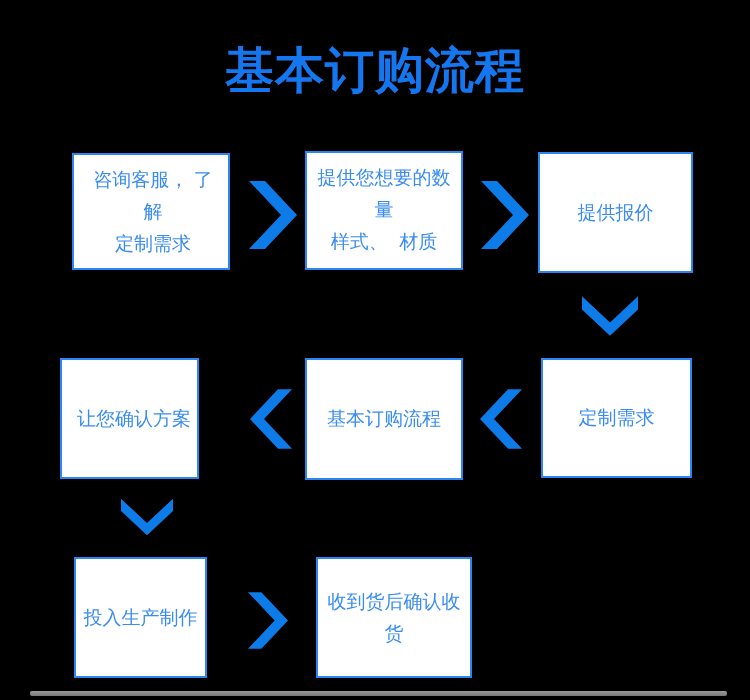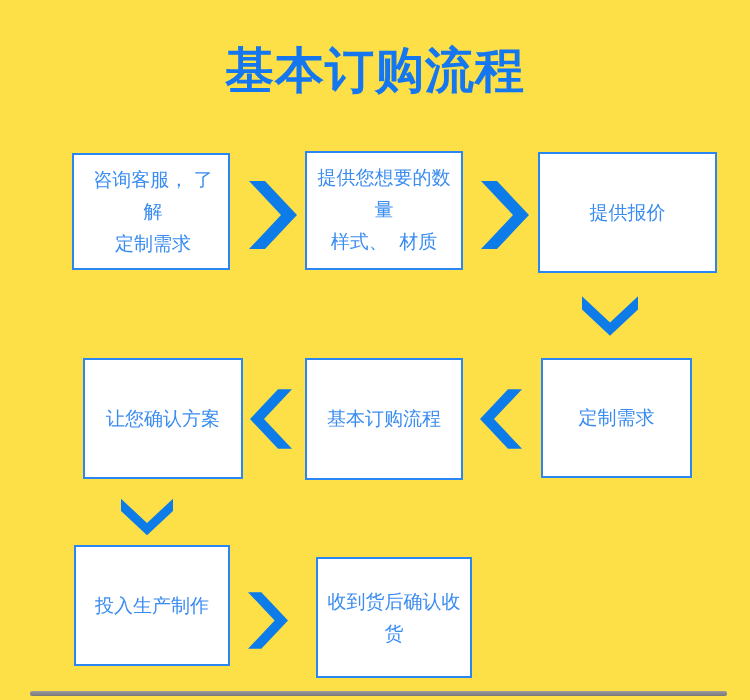--- a/index.html
+++ b/index.html
@@ -1,17 +1,17 @@
 <!DOCTYPE html>
 <html><head>
 <meta charset="utf-8">
 <style>
   html,body { margin:0; padding:0; background:#ffffff; }
   #canvas {
-    position:relative; width:750px; height:700px; background:#fde047;
+    position:relative; width:750px; height:700px; background:#000000;
     font-family:"Liberation Sans", sans-serif; overflow:hidden;
   }
   .title {
     position:absolute; left:0; top:38px; width:750px; text-align:center;
     font-size:49px; font-weight:bold; color:#1577f0; letter-spacing:1px;
   }
   .box {
     position:absolute; box-sizing:border-box; border:2px solid #2a86f2;
     background:#ffffff; display:flex; align-items:center; justify-content:center;
     text-align:center; color:#3a8cf0; font-size:19px; line-height:32px;
@@ -20,25 +20,25 @@
   .arrow { position:absolute; color:#0d7ce9; }
   .arrow svg { display:block; }
   .arrow polygon { fill:currentColor; }
   .bottom-bar {
     position:absolute; left:30px; top:691px; width:697px; height:5px;
     background:linear-gradient(#9a9a9a,#787878); border-radius:2px;
   }
   
   .b1 { left:72px;  top:153px; width:158px; height:117px;padding-left:10px; }
   .b2 { left:305px; top:151px; width:158px; height:119px;font-family:Liberation Mono, monospace; }
-  .b3 { left:538px; top:152px; width:179px; height:121px; }
+  .b3 { left:538px; top:152px; width:155px; height:121px; }
   .b4 { left:541px; top:358px; width:151px; height:120px; }
   .b5 { left:305px; top:358px; width:158px; height:122px; }
-  .b6 { left:83px;  top:358px; width:160px; height:121px; }
-  .b7 { left:74px;  top:545px; width:156px; height:121px; }
+  .b6 { left:60px;  top:358px; width:139px; height:121px;justify-content:flex-end; }
+  .b7 { left:74px;  top:557px; width:133px; height:121px; }
   .b8 { left:316px; top:557px; width:156px; height:121px; }
   
   .a1 { left:249px; top:181px; }
   .a2 { left:481px; top:181px; }
   .a3 { left:582px; top:291px; }
   .a4 { left:480px; top:384px; }
   .a5 { left:250px; top:384px; }
   .a6 { left:121px; top:492px; }
   .a7 { left:248px; top:587px; }
 </style>

